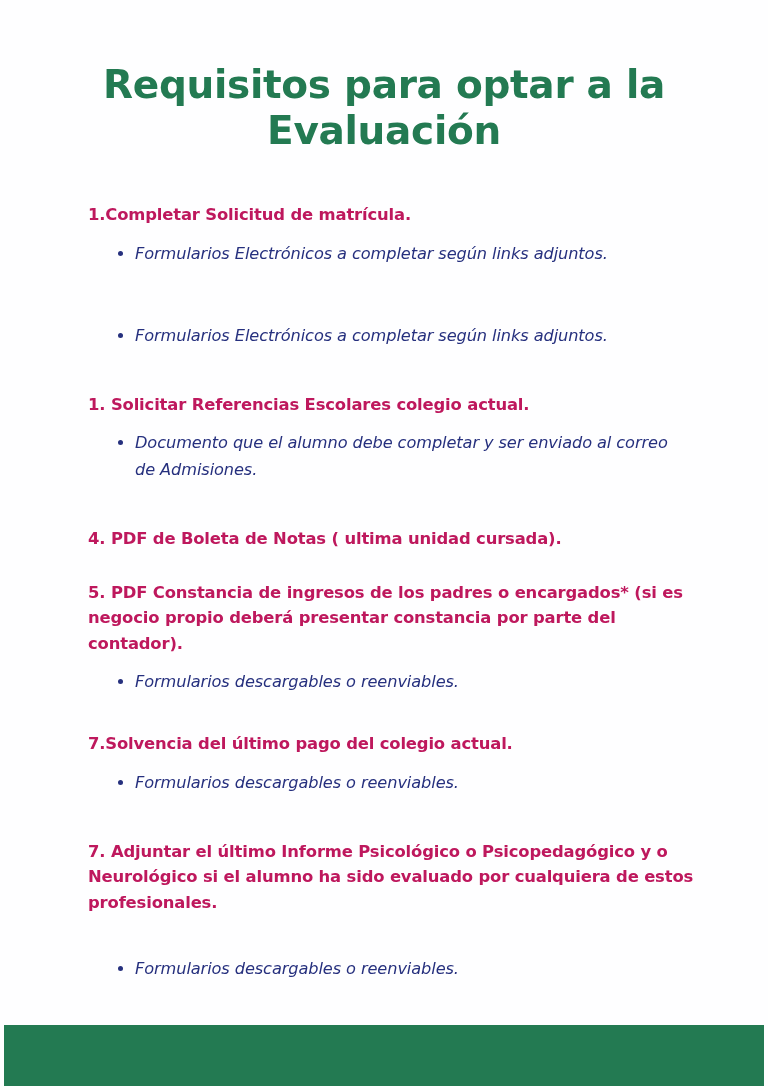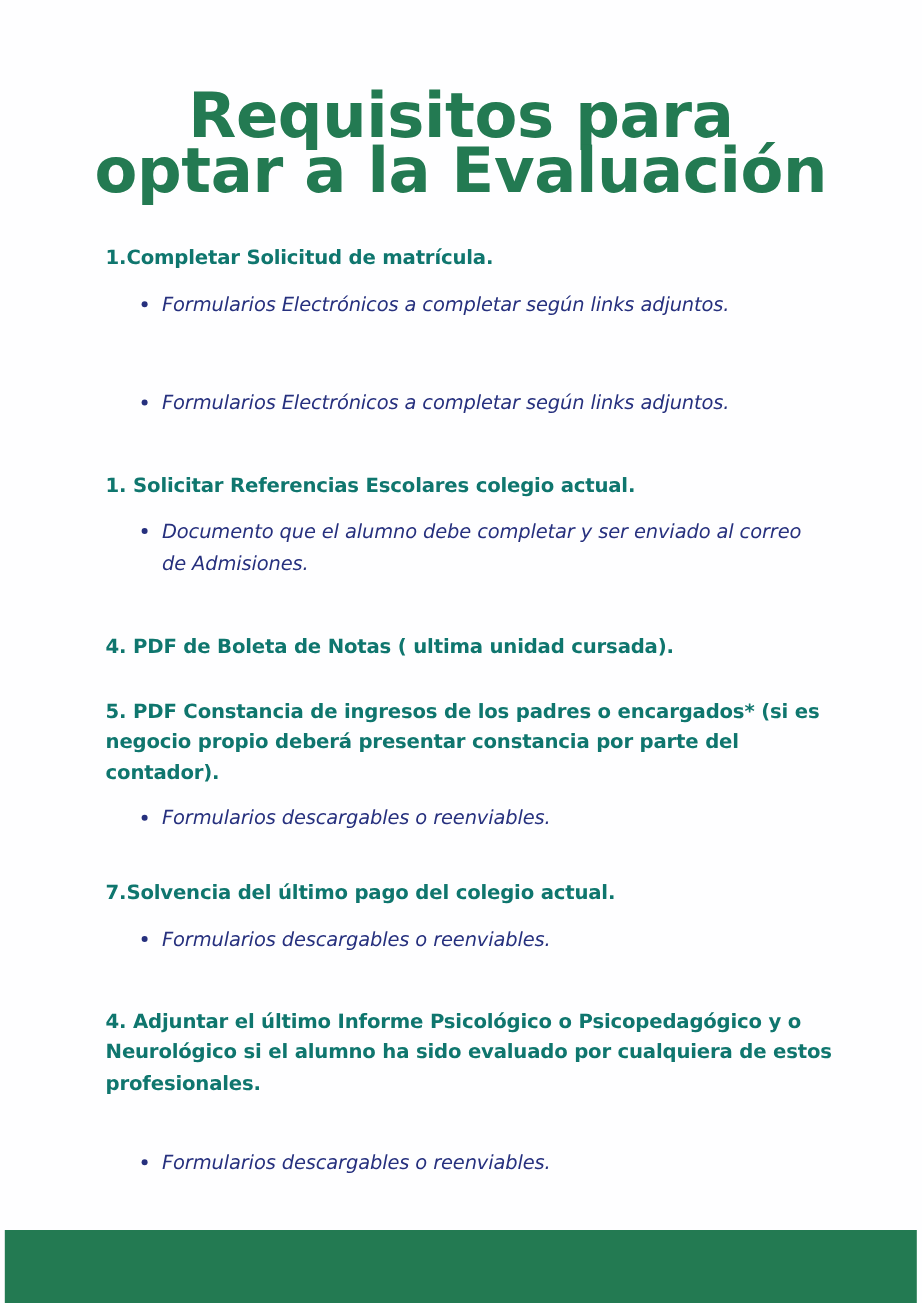--- a/index.html
+++ b/index.html
@@ -18,47 +18,47 @@
 
   .page {
     position: relative;
     width: 768px;
     height: 1086px;
     background: #fefeff;
     box-sizing: border-box;
   }
   .doc-title {
     position: absolute;
-    top: 74px;
+    top: 62px;
     left: 72px;
     width: 624px;
     text-align: center;
     color: #237a52;
     font-family: "DejaVu Sans", sans-serif;
     font-weight: bold;
-    font-size: 52px;
+    font-size: 39px;
     line-height: 46px;
     letter-spacing: -0.3px;
     margin: 0;
   }
 
   
   .content {
     position: absolute;
     top: 202px;
     left: 88px;
     width: 606px;
   }
 
   .block {
     margin-bottom: 0;
   }
 
   .item-heading {
-    color: #0f766e;
+    color: #be185d;
     font-family: "DejaVu Sans", sans-serif;
     font-weight: bold;
     font-size: 16.4px;
     line-height: 25.5px;
     letter-spacing: -0.15px;
     margin: 0;
   }
 
   .bullets {
     list-style: none;
@@ -151,21 +151,21 @@
 
     <div class="block">
       <p class="item-heading">7.Solvencia del último pago del colegio actual.</p>
       <ul class="bullets">
         <li>Formularios descargables o reenviables.</li>
       </ul>
     </div>
     <div class="gap-lg"></div>
 
     <div class="block">
-      <p class="item-heading">4. Adjuntar el último Informe Psicológico o Psicopedagógico y o Neurológico si el alumno ha sido evaluado por cualquiera de estos profesionales.</p>
+      <p class="item-heading">7. Adjuntar el último Informe Psicológico o Psicopedagógico y o Neurológico si el alumno ha sido evaluado por cualquiera de estos profesionales.</p>
     </div>
     <div class="gap-md"></div>
 
     <div class="block">
       <ul class="bullets">
         <li>Formularios descargables o reenviables.</li>
       </ul>
     </div>
 
   </div>

